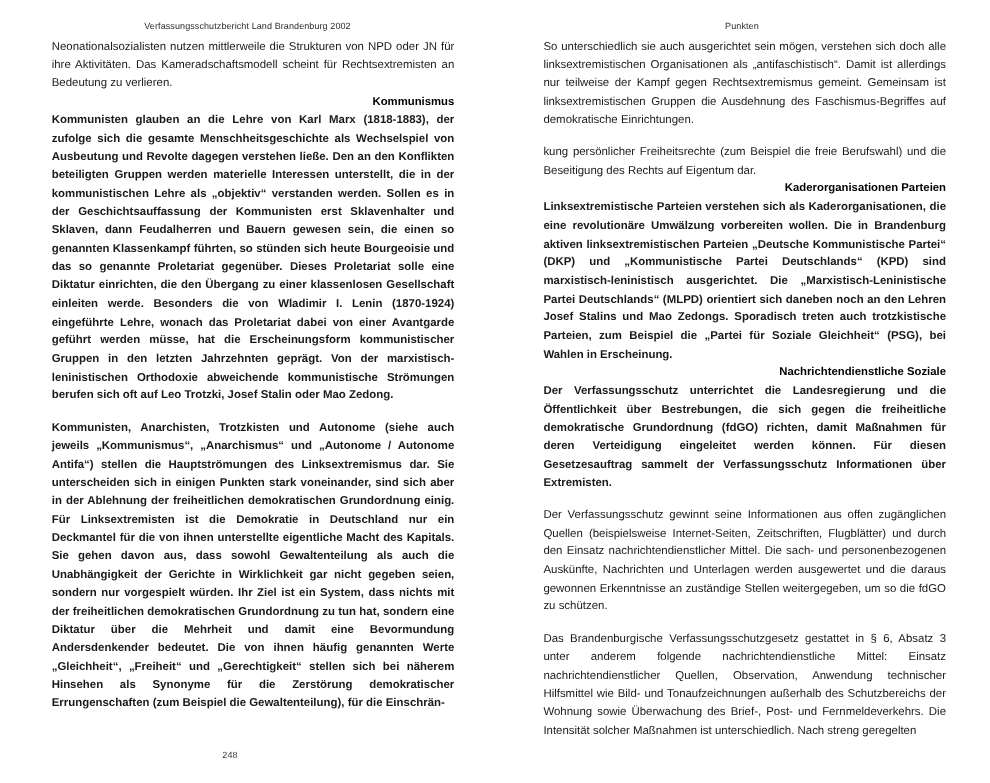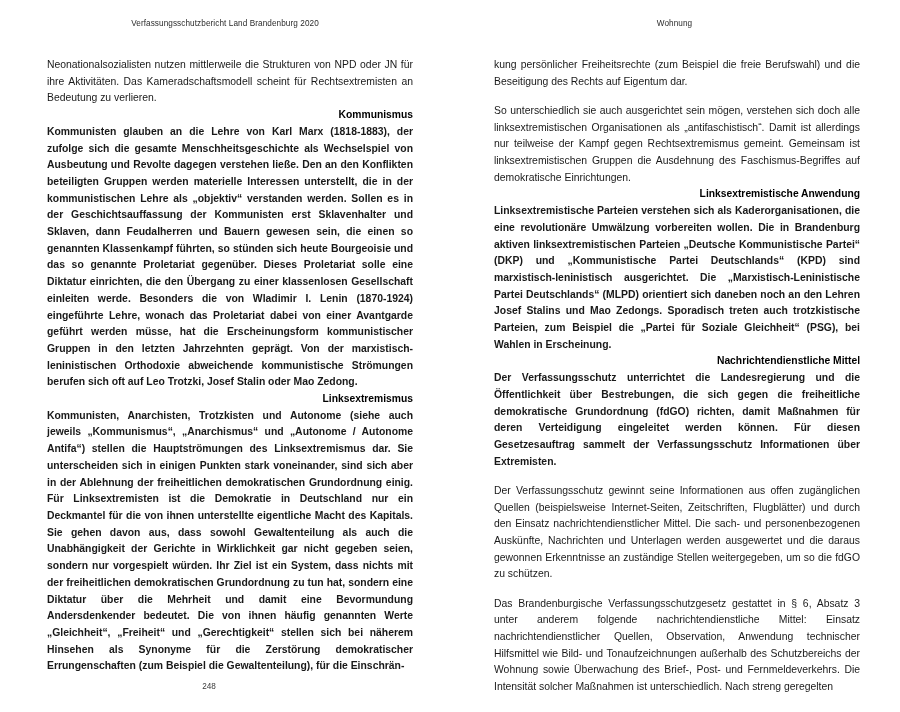--- a/index.html
+++ b/index.html
@@ -35,21 +35,21 @@
     line-height: 10px;
     color: #2b2b2b;
     letter-spacing: 0.01em;
     padding-top: 19px;
     height: 12px;
   }
   .page-left .running-head  { margin-left: -10px; }
   .page-right .running-head { margin-left: -5px; }
 
   .column {
-    margin-top: 26px;
+    margin-top: 4px;
     width: 366px;
   }
   .page-right .column { width: 366px; }
 
   p.body {
     margin: 0 0 0 0;
     font-size: 10.4px;
     line-height: 16.7px;
     text-align: justify;
     text-justify: inter-word;
@@ -81,55 +81,54 @@
   .page-left .folio  { margin-left: -16px; }
   .page-right .folio { margin-left: -11px; }
 </style>
 </head>
 <body>
 
 <div class="spread">
 
   <div class="page page-left">
 
-    <div class="running-head">Verfassungsschutzbericht Land Brandenburg 2020</div>
+    <div class="running-head">Verfassungsschutzbericht Land Brandenburg 2002</div>
 
     <div class="column">
 
       <p class="body">Neonationalsozialisten nutzen mittlerweile die Strukturen von NPD oder JN für ihre Aktivitäten. Das Kameradschaftsmodell scheint für Rechtsextremisten an Bedeutung zu verlieren.</p>
 
       <h2 class="section sec-gap-before">Kommunismus</h2>
 
       <p class="body sec-gap-after">Kommunisten glauben an die Lehre von Karl Marx (1818-1883), der zufolge sich die gesamte Menschheitsgeschichte als Wechselspiel von Ausbeutung und Revolte dagegen verstehen ließe. Den an den Konflikten beteiligten Gruppen werden materielle Interessen unterstellt, die in der kommunistischen Lehre als „objektiv“ verstanden werden. Sollen es in der Geschichtsauffassung der Kommunisten erst Sklavenhalter und Sklaven, dann Feudalherren und Bauern gewesen sein, die einen so genannten Klassenkampf führten, so stünden sich heute Bourgeoisie und das so genannte Proletariat gegenüber. Dieses Proletariat solle eine Diktatur einrichten, die den Übergang zu einer klassenlosen Gesellschaft einleiten werde. Besonders die von Wladimir I. Lenin (1870-1924) eingeführte Lehre, wonach das Proletariat dabei von einer Avantgarde geführt werden müsse, hat die Erscheinungsform kommunistischer Gruppen in den letzten Jahrzehnten geprägt. Von der marxistisch-leninistischen Orthodoxie abweichende kommunistische Strömungen berufen sich oft auf Leo Trotzki, Josef Stalin oder Mao Zedong.</p>
 
-      <h2 class="section sec-gap-before">Linksextremismus</h2>
 
       <p class="body sec-gap-after">Kommunisten, Anarchisten, Trotzkisten und Autonome (siehe auch jeweils „Kommunismus“, „Anarchismus“ und „Autonome / Autonome Antifa“) stellen die Hauptströmungen des Linksextremismus dar. Sie unterscheiden sich in einigen Punkten stark voneinander, sind sich aber in der Ablehnung der freiheitlichen demokratischen Grundordnung einig. Für Linksextremisten ist die Demokratie in Deutschland nur ein Deckmantel für die von ihnen unterstellte eigentliche Macht des Kapitals. Sie gehen davon aus, dass sowohl Gewaltenteilung als auch die Unabhängigkeit der Gerichte in Wirklichkeit gar nicht gegeben seien, sondern nur vorgespielt würden. Ihr Ziel ist ein System, dass nichts mit der freiheitlichen demokratischen Grundordnung zu tun hat, sondern eine Diktatur über die Mehrheit und damit eine Bevormundung Andersdenkender bedeutet. Die von ihnen häufig genannten Werte „Gleichheit“, „Freiheit“ und „Gerechtigkeit“ stellen sich bei näherem Hinsehen als Synonyme für die Zerstörung demokratischer Errungenschaften (zum Beispiel die Gewaltenteilung), für die Einschrän-</p>
 
     </div>
 
     <div class="folio">248</div>
 
   </div>
 
   <div class="page page-right">
 
-    <div class="running-head">Wohnung</div>
+    <div class="running-head">Punkten</div>
 
     <div class="column">
 
+      <p class="body">So unterschiedlich sie auch ausgerichtet sein mögen, verstehen sich doch alle linksextremistischen Organisationen als „antifaschistisch“. Damit ist allerdings nur teilweise der Kampf gegen Rechtsextremismus gemeint. Gemeinsam ist linksextremistischen Gruppen die Ausdehnung des Faschismus-Begriffes auf demokratische Einrichtungen.</p>
+
       <p class="body">kung persönlicher Freiheitsrechte (zum Beispiel die freie Berufswahl) und die Beseitigung des Rechts auf Eigentum dar.</p>
 
-      <p class="body">So unterschiedlich sie auch ausgerichtet sein mögen, verstehen sich doch alle linksextremistischen Organisationen als „antifaschistisch“. Damit ist allerdings nur teilweise der Kampf gegen Rechtsextremismus gemeint. Gemeinsam ist linksextremistischen Gruppen die Ausdehnung des Faschismus-Begriffes auf demokratische Einrichtungen.</p>
-
-      <h2 class="section sec-gap-before">Linksextremistische Anwendung</h2>
+      <h2 class="section sec-gap-before">Kaderorganisationen Parteien</h2>
 
       <p class="body sec-gap-after">Linksextremistische Parteien verstehen sich als Kaderorganisationen, die eine revolutionäre Umwälzung vorbereiten wollen. Die in Brandenburg aktiven linksextremistischen Parteien „Deutsche Kommunistische Partei“ (DKP) und „Kommunistische Partei Deutschlands“ (KPD) sind marxistisch-leninistisch ausgerichtet. Die „Marxistisch-Leninistische Partei Deutschlands“ (MLPD) orientiert sich daneben noch an den Lehren Josef Stalins und Mao Zedongs. Sporadisch treten auch trotzkistische Parteien, zum Beispiel die „Partei für Soziale Gleichheit“ (PSG), bei Wahlen in Erscheinung.</p>
 
-      <h2 class="section sec-gap-before">Nachrichtendienstliche Mittel</h2>
+      <h2 class="section sec-gap-before">Nachrichtendienstliche Soziale</h2>
 
       <p class="body sec-gap-after">Der Verfassungsschutz unterrichtet die Landesregierung und die Öffentlichkeit über Bestrebungen, die sich gegen die freiheitliche demokratische Grundordnung (fdGO) richten, damit Maßnahmen für deren Verteidigung eingeleitet werden können. Für diesen Gesetzesauftrag sammelt der Verfassungsschutz Informationen über Extremisten.</p>
 
       <p class="body">Der Verfassungsschutz gewinnt seine Informationen aus offen zugänglichen Quellen (beispielsweise Internet-Seiten, Zeitschriften, Flugblätter) und durch den Einsatz nachrichtendienstlicher Mittel. Die sach- und personenbezogenen Auskünfte, Nachrichten und Unterlagen werden ausgewertet und die daraus gewonnen Erkenntnisse an zuständige Stellen weitergegeben, um so die fdGO zu schützen.</p>
 
       <p class="body">Das Brandenburgische Verfassungsschutzgesetz gestattet in § 6, Absatz 3 unter anderem folgende nachrichtendienstliche Mittel: Einsatz nachrichtendienstlicher Quellen, Observation, Anwendung technischer Hilfsmittel wie Bild- und Tonaufzeichnungen außerhalb des Schutzbereichs der Wohnung sowie Überwachung des Brief-, Post- und Fernmeldeverkehrs. Die Intensität solcher Maßnahmen ist unterschiedlich. Nach streng geregelten</p>
 
     </div>
 
 

